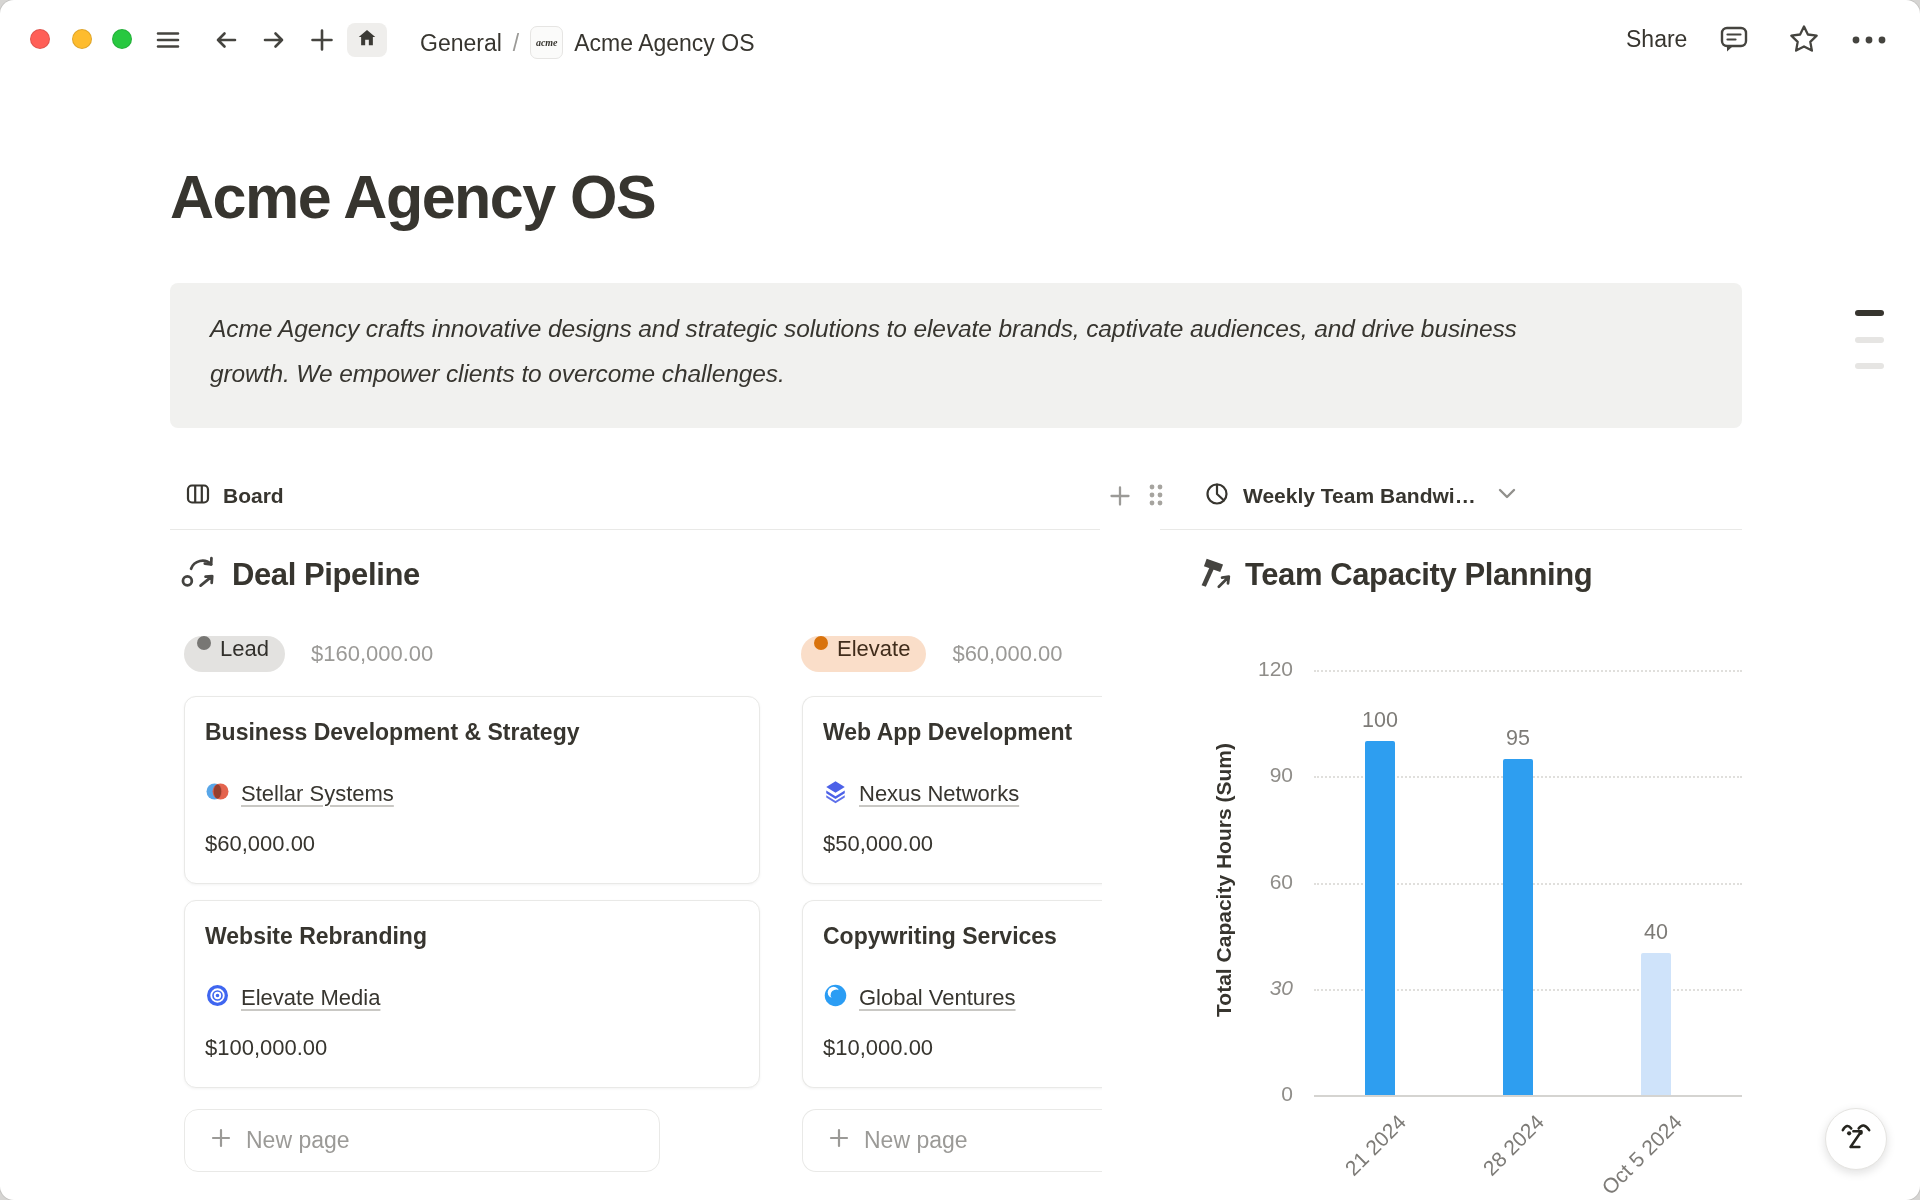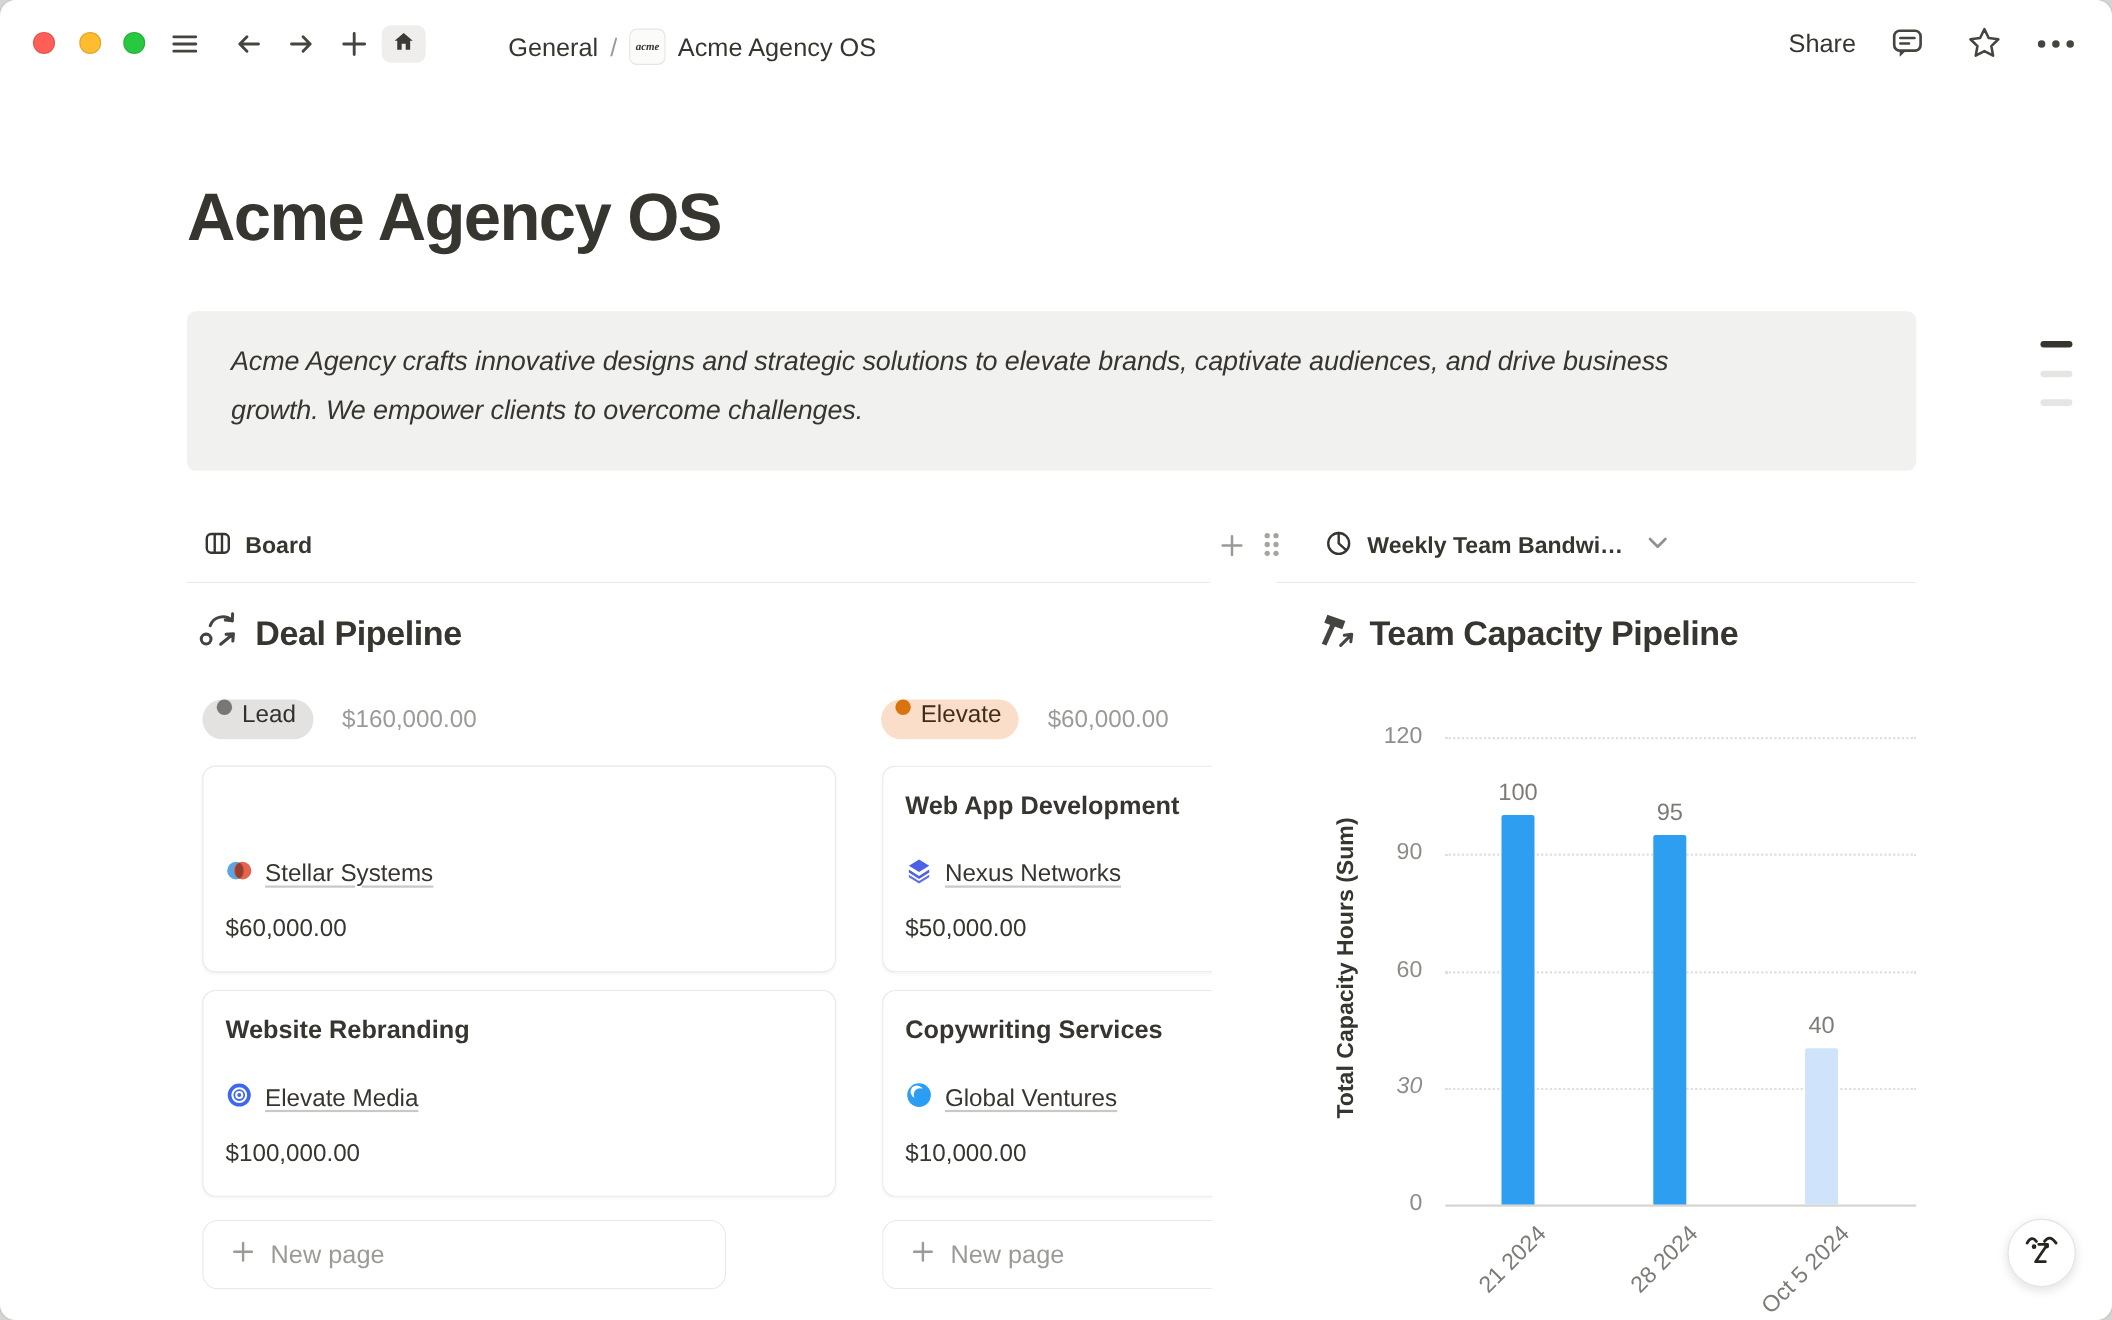--- a/index.html
+++ b/index.html
@@ -1,21 +1,21 @@
 <!DOCTYPE html>
 <html><head>
 <meta charset="utf-8">
 <style>
   * { margin:0; padding:0; box-sizing:border-box; }
   html,body { width:1920px; height:1200px; background:#d6d5d3; font-family:"Liberation Sans","DejaVu Sans",sans-serif; color:#37352f; }
   .window { position:absolute; left:0; top:0; width:1920px; height:1200px; background:#fff; border-radius:14px; overflow:hidden; box-shadow:0 0 0 1px rgba(0,0,0,.08); }
   .abs { position:absolute; }
   .tl-dot { position:absolute; top:29px; width:20px; height:20px; border-radius:50%; border:0.5px solid rgba(0,0,0,.12); }
   .icon-btn svg { display:block; }
-  .crumb { font-size:23px; line-height:28px; white-space:nowrap;margin-left:42px; }
+  .crumb { font-size:23px; line-height:28px; white-space:nowrap; }
   .home-chip { background:#efeeec; border-radius:8px; display:flex; align-items:center; justify-content:center; }
   .acme-badge { background:#fbfbfa; border:1px solid #e6e5e3; border-radius:7px; display:flex; align-items:center; justify-content:center; font-family:"Liberation Serif",serif; font-style:italic; font-weight:700; font-size:10px; color:#37352f; }
   .page-title { font-size:61px; font-weight:700; letter-spacing:-1.5px; line-height:74px; }
   .callout { background:#f1f1ef; border-radius:8px;font-style:italic; }
   .callout p { font-size:24.5px; line-height:44.5px; color:#37352f; width:1340px; letter-spacing:-0.1px; }
   .toc-bar { position:absolute; left:0; width:29px; height:6px; border-radius:3px; background:#e6e5e3; }
   .view-tab-label { font-size:21px; font-weight:600; color:#37352f; white-space:nowrap; }
   .divider { position:absolute; height:1px; background:#e9e9e7; }
   .section-heading { font-size:31px; font-weight:700; letter-spacing:-0.4px; white-space:nowrap; }
   .pill { display:inline-flex; align-items:flex-start; height:36px; border-radius:18px; padding:0 16px 0 13px; gap:9px; }
@@ -207,20 +207,21 @@
     </div>
     <div class="abs" style="left:631px;top:96px;display:flex;align-items:center;gap:26px;">
       <span class="pill" style="background:#fadec9;">
         <span class="dot" style="background:#d9730d;"></span>
         <span class="pill-label" style="color:#402c1b;">Elevate</span>
       </span>
       <span class="group-sum">$60,000.00</span>
     </div>
 
     <div class="card" style="left:14px;top:156px;">
+      <div class="card-title">Business Development &amp; Strategy</div>
       <div class="card-company">
         <span>
           <svg width="25" height="25" viewBox="0 0 20 20">
             <circle cx="7.6" cy="10" r="6.4" fill="#58a6e8"></circle>
             <circle cx="12.4" cy="10" r="6.4" fill="#e2573f" opacity="0.92"></circle>
             <ellipse cx="10" cy="10" rx="3" ry="5.6" fill="#8c3a28" opacity="0.85"></ellipse>
           </svg>
         </span>
         <span class="link">Stellar Systems</span>
       </div>
@@ -293,21 +294,21 @@
 
   <div class="chart-wrap">
     <div class="abs" style="left:92px;top:14px;display:flex;align-items:center;gap:13px;">
       <span>
         <svg width="38" height="38" viewBox="0 0 36 36">
           <path d="M12 4.5 27.5 10l-2.6 7L9.4 11.5Z" fill="#454440"></path>
           <path d="M14.8 12.6l4 1.5L11.2 31l-4-1.5Z" fill="#454440"></path>
           <path d="M23.5 31 33 21.5M33 21.5l-6.4.8M33 21.5l-.8 6.4" fill="none" stroke="#454440" stroke-width="2.6" stroke-linecap="round" stroke-linejoin="round"></path>
         </svg>
       </span>
-      <h2 class="section-heading">Team Capacity Pipeline</h2>
+      <h2 class="section-heading">Team Capacity Planning</h2>
     </div>
 
     <div id="chart-canvas" class="abs" style="left:0;top:0;width:640px;height:660px;">
       <div class="chart-ylabel">Total Capacity Hours (Sum)</div>
 
     <div class="ytick" style="top: 542px; color: rgb(143, 141, 137);">0</div>
         <div class="gridline" style="top: 448.75px;"></div>
         <div class="ytick" style="top: 435.75px; color: rgb(143, 141, 137); font-style: italic;">30</div>
         <div class="gridline" style="top: 342.5px;"></div>
         <div class="ytick" style="top: 329.5px; color: rgb(143, 141, 137);">60</div>

